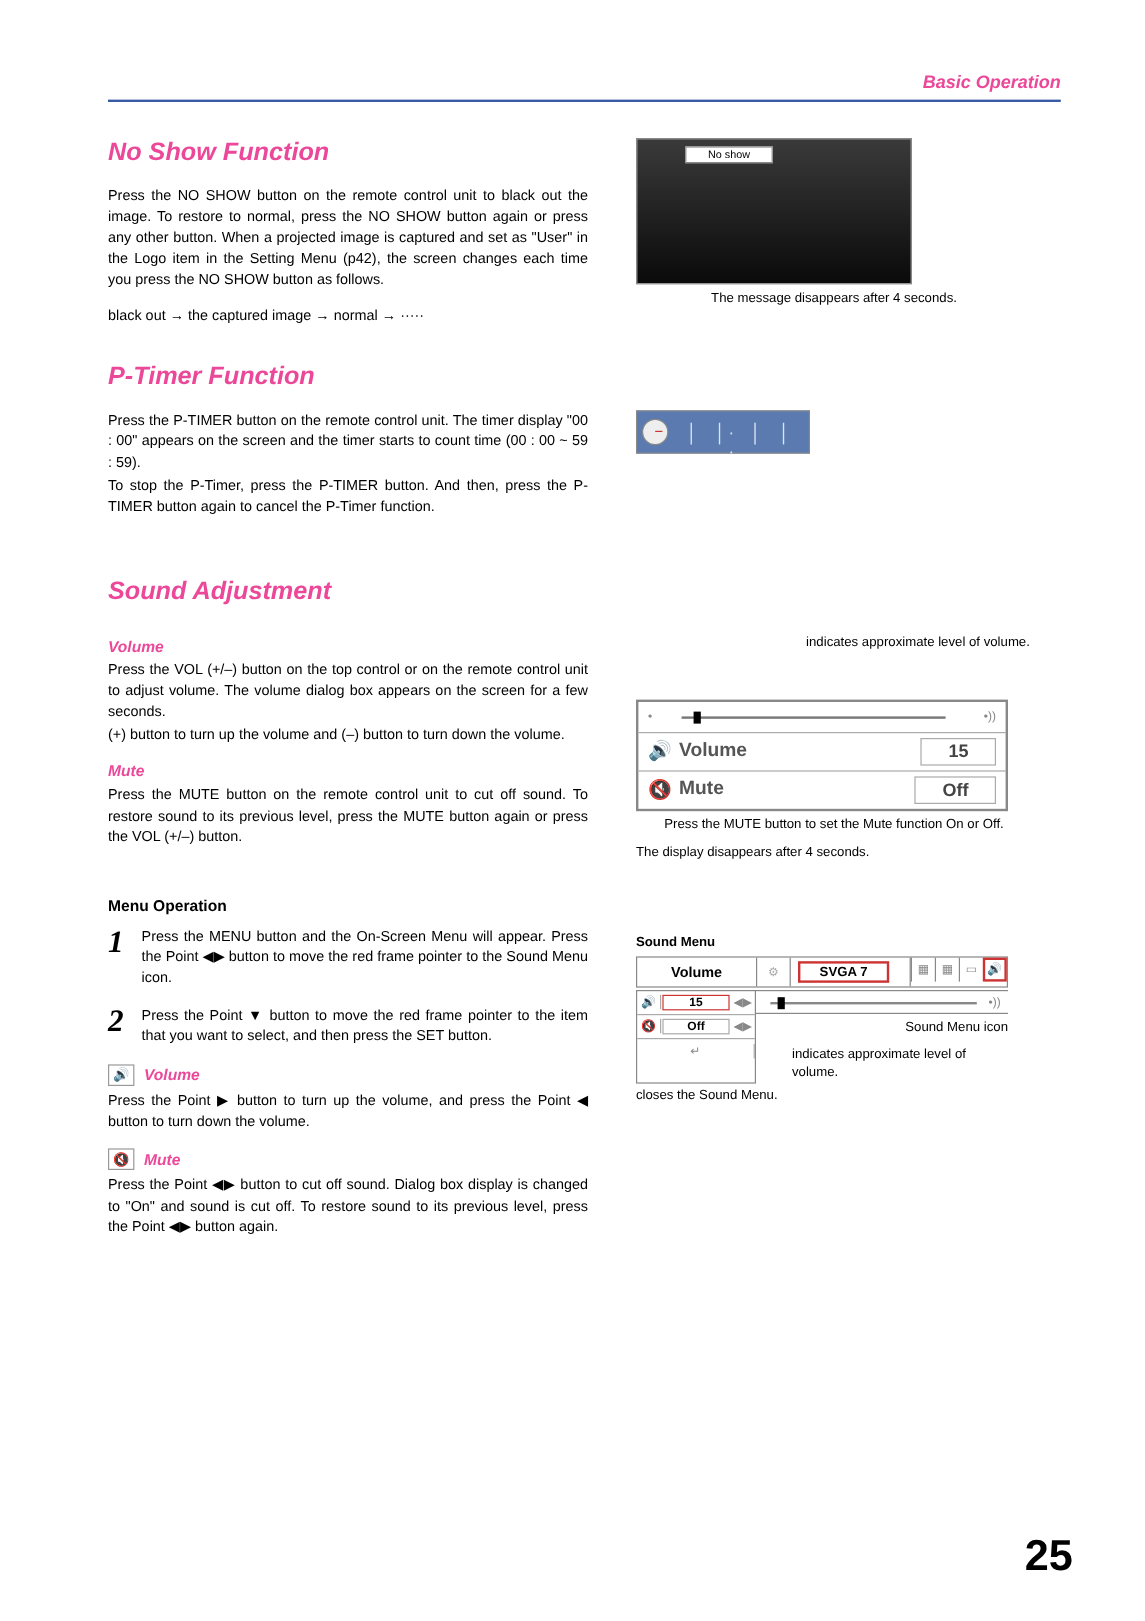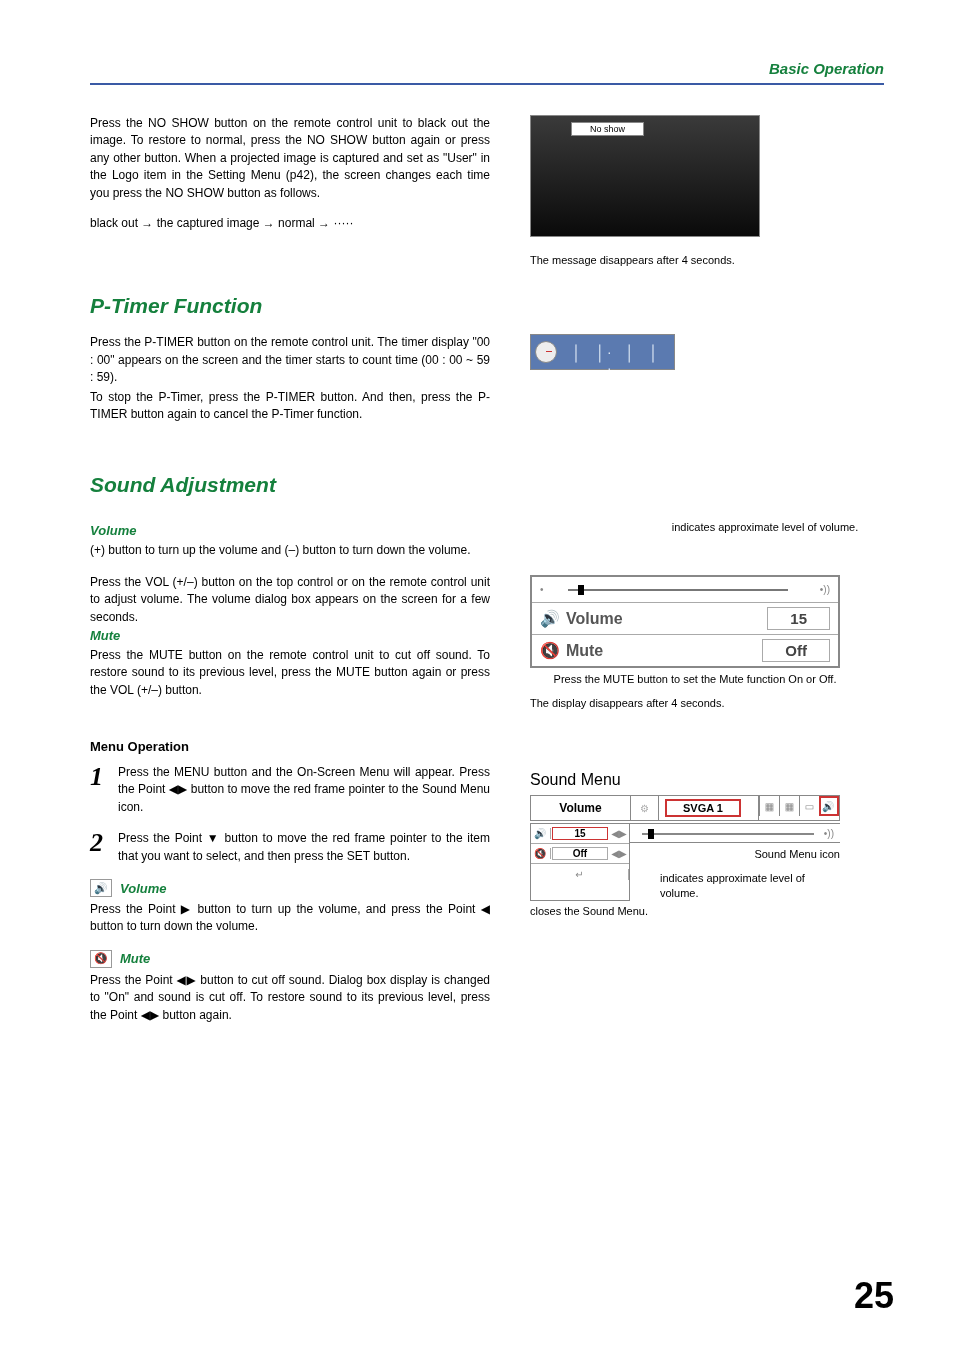--- a/index.html
+++ b/index.html
@@ -5,21 +5,21 @@
   * { margin: 0; padding: 0; box-sizing: border-box; }
   body {
     font-family: Arial, Helvetica, sans-serif;
     background: #fff;
     color: #000;
     width: 954px;
     height: 1351px;
     position: relative;
     padding: 60px 70px 50px 90px;
   }
-  .blue { color: #15803d; }
+  .blue { color: #ec4899; }
   .header-line {
     border-top: 2px solid #3a5aa5;
     margin-top: 6px;
     margin-bottom: 30px;
   }
   .header {
     text-align: right;
     font-style: italic;
     font-weight: bold;
     font-size: 15px;
@@ -142,21 +142,21 @@
   }
   .vol-row:last-child { border-bottom:none; }
   .vol-label { display:flex; align-items:center; gap:6px; font-weight:bold; color:#555; font-size:16px;}
   .vol-val-box { border:1px solid #aaa; padding:2px 22px; font-size:15px; font-weight:bold; color:#444;}
   .leader-line {
     font-size:11px;
     text-align:right;
     position:relative; top:-2px;
   }
   
-  .sound-menu-title { font-weight:normal; font-size:16px; margin-bottom:6px;}
+  .sound-menu-title { font-weight:bold; font-size:11px; margin-bottom:6px;}
   .sound-osd {
     width: 310px; position:relative;
   }
   .sound-top {
     display:flex; height:26px; border:1px solid #888;
   }
   .sound-volume-cell {
     width:100px; border-right:1px solid #888; display:flex; align-items:center; justify-content:center;
     font-weight:bold; font-size:12px;
   }
@@ -199,28 +199,29 @@
   }
 </style>
 </head>
 <body>
 
 <div class="header blue">Basic Operation</div>
 <div class="header-line"></div>
 
 <div class="row">
   <div class="left-col">
+    <h2 class="section blue">No Show Function</h2>
     <div class="body-text">Press the NO SHOW button on the remote control unit to black out the image.  To restore to normal, press the NO SHOW button again or press any other button.  When a projected image is captured and set as "User" in the Logo item in the Setting Menu (p42), the screen changes each time you press the NO SHOW button as follows.</div>
     <div class="seq">black out → the captured image → normal → ·····</div>
   </div>
   <div class="right-col">
     <div class="noshow-box">
       <div class="noshow-label">No show</div>
     </div>
-    <div class="caption" style="margin-top:16px;">The message disappears after 4 seconds.</div>
+    <div class="caption" style="margin-top:5px;text-align:center;">The message disappears after 4 seconds.</div>
   </div>
 </div>
 
 <div style="height:26px;"></div>
 
 <div class="row">
   <div class="left-col">
     <h2 class="section blue">P-Timer Function</h2>
     <div class="body-text" style="margin-bottom:2px;">Press the P-TIMER button on the remote control unit.  The timer display "00 : 00" appears on the screen and the timer starts to count time (00 : 00 ~ 59 : 59).</div>
     <div class="body-text">To stop the P-Timer, press the P-TIMER button.  And then, press the P-TIMER button again to cancel the  P-Timer function.</div>
@@ -236,22 +237,22 @@
 </div>
 
 <div style="height:36px;"></div>
 
 <h2 class="section blue">Sound Adjustment</h2>
 <div style="height:10px;"></div>
 
 <div class="row">
   <div class="left-col">
     <div class="sub-italic blue">Volume</div>
+    <div class="body-text" style="margin-bottom:2px;">Press the VOL (+/–) button on the top control or on the remote control unit to adjust volume.  The volume dialog box appears on the screen for a few seconds.</div>
     <div class="body-text">(+) button to turn up the volume and (–) button to turn down the volume.</div>
-    <div class="body-text" style="margin-bottom:2px;">Press the VOL (+/–) button on the top control or on the remote control unit to adjust volume.  The volume dialog box appears on the screen for a few seconds.</div>
 
     <div class="sub-italic blue">Mute</div>
     <div class="body-text">Press the MUTE button on the remote control unit to cut off sound.  To restore sound to its previous level, press the MUTE button again or press the VOL (+/–) button.</div>
 
     <div style="height:26px;"></div>
     <div class="sub-bold">Menu Operation</div>
 
     <div class="step">
       <div class="step-num">1</div>
       <div class="step-text">Press the MENU button and the On-Screen Menu will appear.  Press the Point ◀▶ button to move the red frame pointer to the Sound Menu icon.</div>
@@ -308,21 +309,21 @@
     <div style="height:60px;"></div>
 
     <div class="sound-menu-title">Sound Menu</div>
     <div class="sound-osd">
       <div class="sound-top">
         <div class="sound-volume-cell">Volume</div>
         <div class="sound-spacer">
             <span style="font-size:10px;color:#aaa;">⚙</span>
           </div>
         <div class="sound-svga">
-          <div class="svga-box">SVGA 1</div>
+          <div class="svga-box">SVGA 7</div>
         </div>
         <div class="mini-icon">▦</div>
         <div class="mini-icon">▦</div>
         <div class="mini-icon">▭</div>
         <div class="mini-icon" style="border:2px solid #c33;">🔊</div>
       </div>
       <div class="sound-body">
         <div class="sound-left">
           <div class="sound-left-row">
             <div class="sl-icon">🔊</div>

